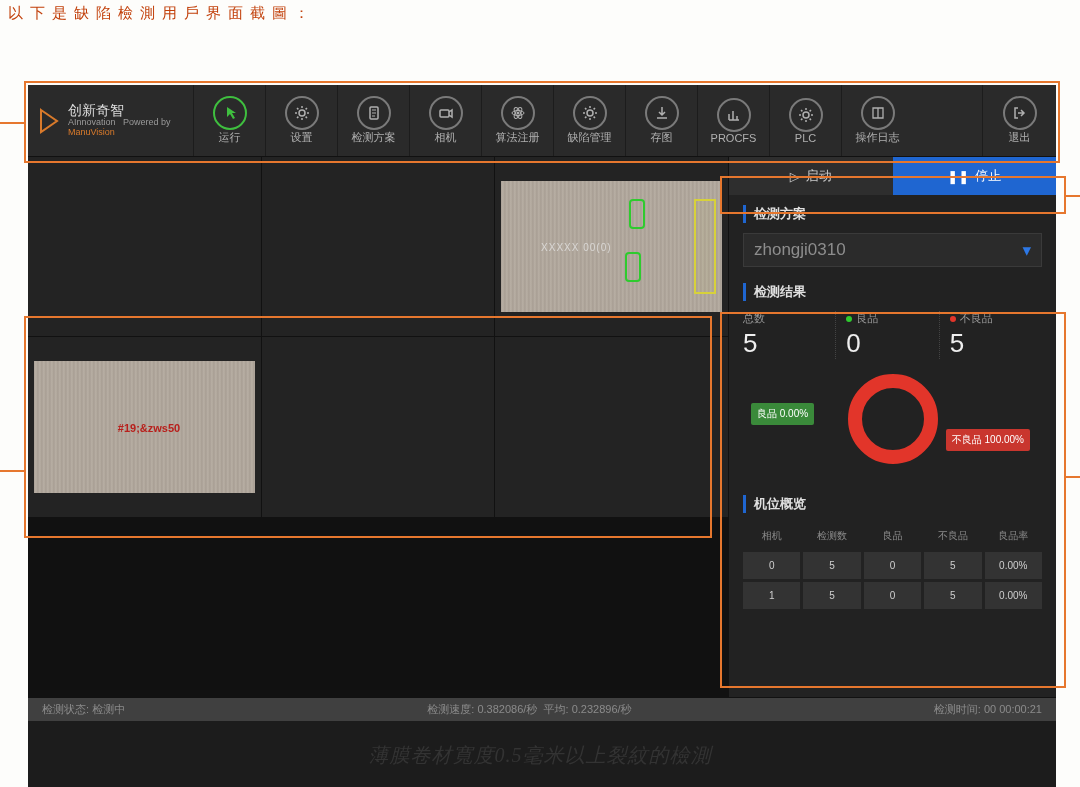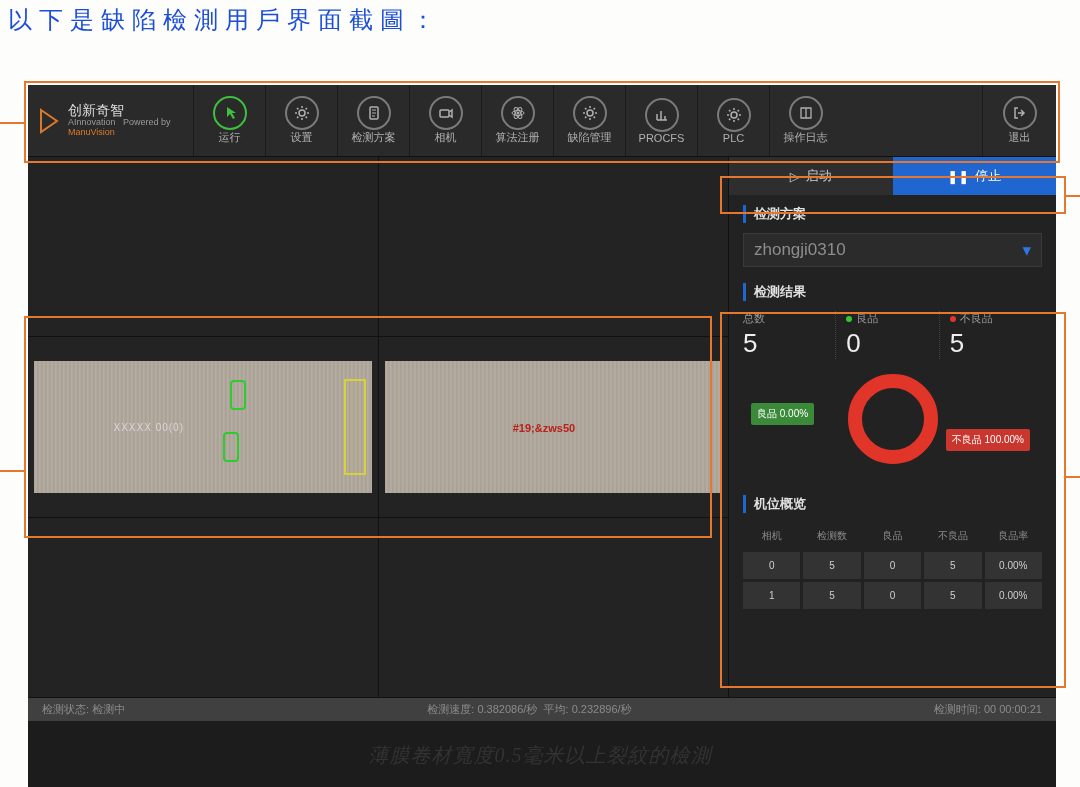--- a/index.html
+++ b/index.html
@@ -9,23 +9,23 @@
     background: #fdfdfb;
     font-family: "Microsoft YaHei", "PingFang SC", sans-serif;
     font-size: 13px;
     overflow: hidden;
     position: relative;
   }
   .doc-heading {
     position: absolute;
     left: 8px;
     top: 4px;
-    font-size: 24px;
+    font-size: 15px;
     letter-spacing: 7px;
-    color: #1d4ed8;
+    color: #c2410c;
   }
   .doc-caption {
     position: absolute;
     left: 50%;
     transform: translateX(-50%);
     top: 742px;
     font-size: 20px;
     font-style: italic;
     font-family: "Kaiti", "STKaiti", serif;
     color: #333;
@@ -92,21 +92,21 @@
     color: #b0b0b0;
   }
   .tbtn.active .ic { border-color: #3fbf3f; color: #3fbf3f; }
   .tbtn .lbl { font-size: 11px; color: #b0b0b0; }
 
   
   .body { display: flex; height: 540px; }
   .left {
     flex: 1;
     display: grid;
-    grid-template-columns: 1fr 1fr;
+    grid-template-columns: 1fr 1fr 1fr;
     grid-template-rows: 1fr 1fr 1fr;
     gap: 1px;
     background: #111;
   }
   .cell { background: #232323; position: relative; }
   .feed {
     background: linear-gradient(90deg, #a79d94 0%, #b6ada2 30%, #b2a99e 70%, #a59b90 100%);
     background-size: 4px 100%;
     position: absolute; inset: 6px; top: 24px; bottom: 24px;
     overflow: hidden;
@@ -282,20 +282,28 @@
         <span class="lbl">算法注册</span>
       </div>
       <div class="tbtn">
         <span class="ic">
             <svg width="16" height="16" viewBox="0 0 16 16">
               <circle cx="8" cy="8" r="3" fill="none" stroke="currentColor" stroke-width="1.5"></circle>
               <path d="M8 1v2M8 13v2M1 8h2M13 8h2M3 3l1.4 1.4M11.6 11.6L13 13M13 3l-1.4 1.4M4.4 11.6L3 13" stroke="currentColor" stroke-width="1.5"></path>
             </svg>
           </span>
         <span class="lbl">缺陷管理</span>
+      </div>
+      <div class="tbtn">
+        <span class="ic">
+            <svg width="16" height="16" viewBox="0 0 16 16">
+              <path d="M8 2v8M5 7l3 3 3-3M3 13h10" fill="none" stroke="currentColor" stroke-width="1.5"></path>
+            </svg>
+          </span>
+        <span class="lbl">存图</span>
       </div>
       <div class="tbtn">
         <span class="ic">
             <svg width="16" height="16" viewBox="0 0 16 16">
               <path d="M3 13V7M7 13V4M11 13V9M3 13h10" stroke="currentColor" stroke-width="1.5" fill="none"></path>
             </svg>
           </span>
         <span class="lbl">PROCFS</span>
       </div>
       <div class="tbtn">

